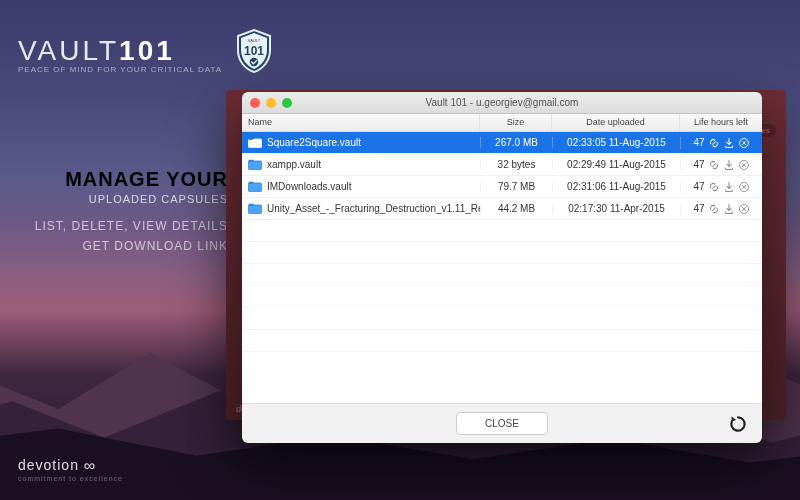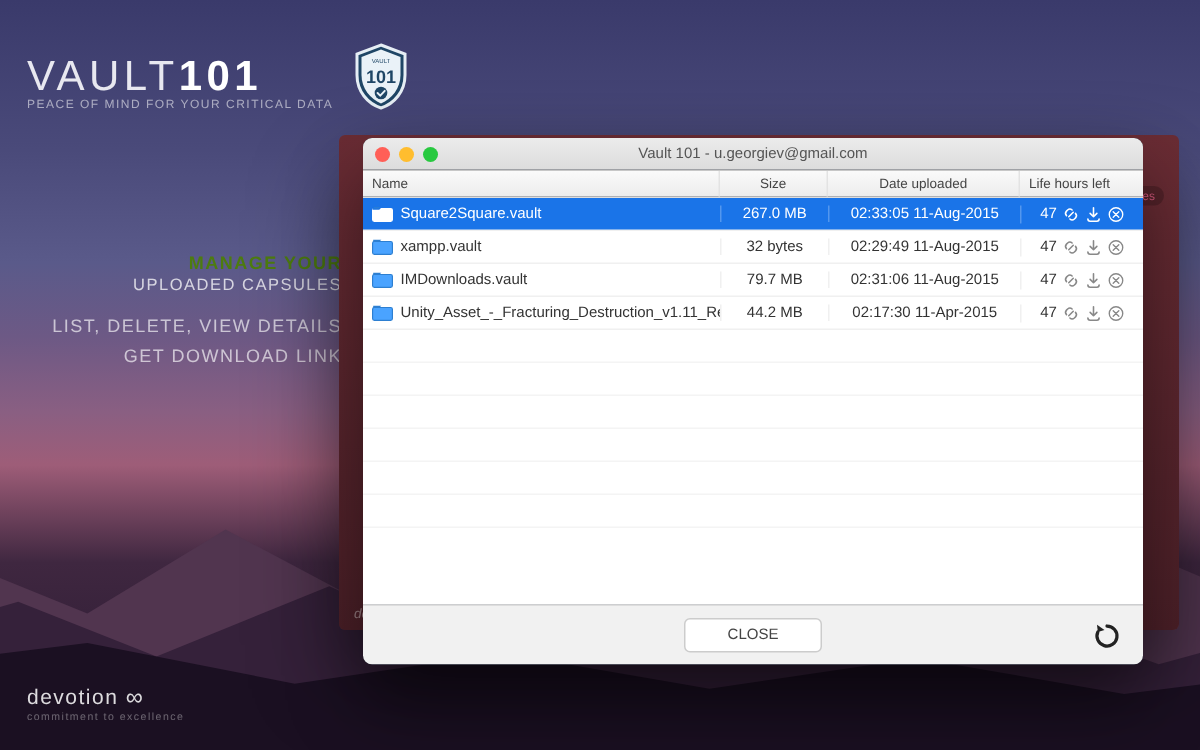--- a/index.html
+++ b/index.html
@@ -29,21 +29,21 @@
 .logo-text b { font-weight: 700; color: #fff; }
 .logo-sub { font-size: 8px; letter-spacing: 1px; color: rgba(255,255,255,0.55); margin-top: -2px; }
 .shield {
   width: 40px; height: 46px; margin-left: 12px;
   display: flex; align-items: center; justify-content: center;
 }
 
 .left-copy {
   position: absolute; left: 18px; top: 168px; width: 210px; text-align: right;
 }
-.left-copy .h1 { font-size: 12px; font-weight: 700; letter-spacing: 1px; color: #4d7c0f; }
+.left-copy .h1 { font-size: 20px; font-weight: 700; letter-spacing: 1px; color: #000000; }
 .left-copy .h2 { font-size: 11px; font-weight: 400; letter-spacing: 1px; color: rgba(255,255,255,0.75); margin-top: 2px; }
 .left-copy .line { font-size: 12px; letter-spacing: 1px; color: rgba(255,255,255,0.65); margin-top: 14px; text-align: right; }
 
 .footer-brand {
   position: absolute; left: 18px; bottom: 18px;
 }
 .footer-brand .dev { font-size: 14px; color: rgba(255,255,255,0.85); letter-spacing: 1px; }
 .footer-brand .inf { font-size: 16px; vertical-align: -1px; }
 .footer-brand .tag { font-size: 7px; letter-spacing: 1px; color: rgba(255,255,255,0.35); }
 
@@ -82,21 +82,21 @@
 }
 .table-header {
   display: flex; height: 18px; font-size: 9px; color: #444;
   background: linear-gradient(#fafafa,#ececec);
   border-bottom: 1px solid #ddd;
 }
 .table-header > div { padding: 3px 6px; border-right: 1px solid #e3e3e3; }
 .col-name { flex: 1; }
 .col-size { width: 72px; text-align: center; }
 .col-date { width: 128px; text-align: center; }
-.col-life { width: 82px; }
+.col-life { width: 82px; text-align: center; }
 .table-header .col-life { border-right: none; }
 .table-body { flex: 1; background: #fff; overflow: hidden; }
 .row {
   display: flex; height: 22px; font-size: 10px; align-items: center;
   border-bottom: 1px solid #f0f0f0; color: #333;
 }
 .row.sel { background: #1a74e8; color: #fff; }
 .row.sel .file-icon rect { fill:#fff; stroke:#fff; }
 .row.sel .file-icon path { stroke:#1a74e8; }
 .row .cell { padding: 0 6px; overflow: hidden; white-space: nowrap; text-overflow: ellipsis; }

